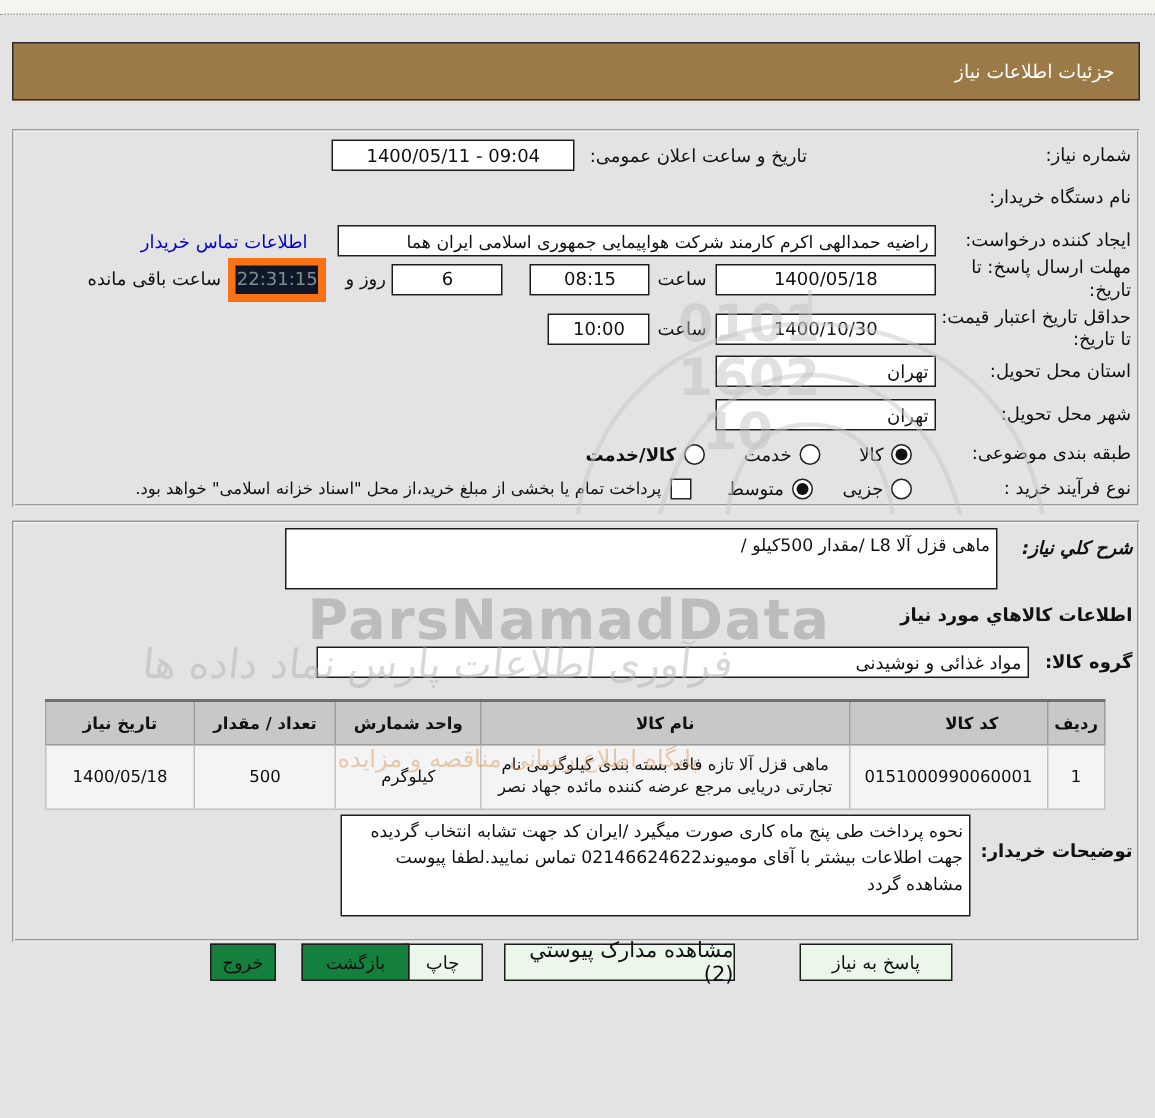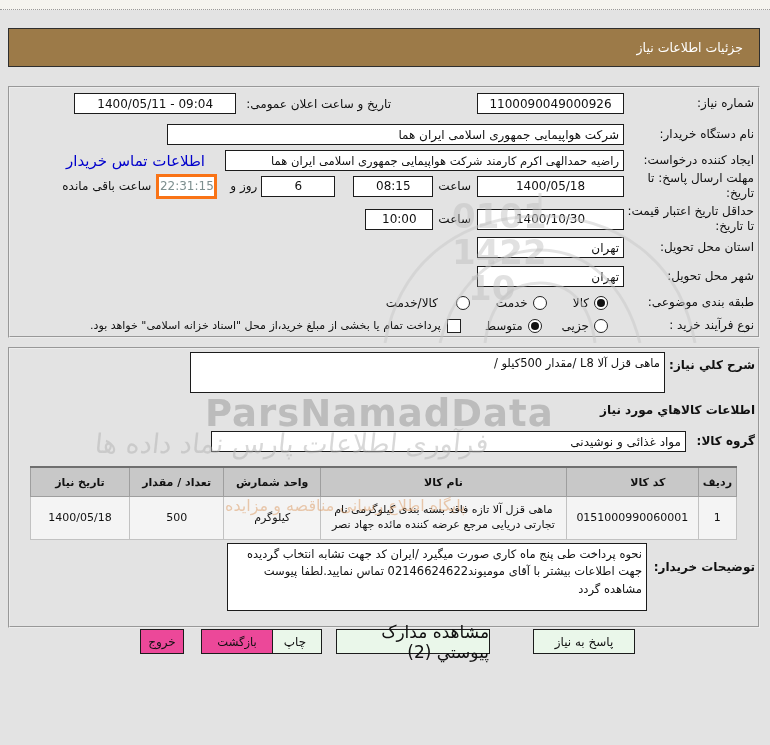--- a/index.html
+++ b/index.html
@@ -10,36 +10,36 @@
             color:#ffffff;font-size:12.5px;display:flex;align-items:center;padding:0 16px;box-sizing:border-box;}
   .groupbox{position:absolute;left:8px;width:752px;border:2px groove #ececec;box-sizing:border-box;}
   .gb1{top:86px;height:252px;}
   .gb2{top:347px;height:281px;}
   .frow{position:absolute;right:16px;display:flex;direction:rtl;align-items:center;font-size:12px;color:#101010;z-index:2;}
   .lbl{width:130px;flex:none;line-height:1.25;}
   .lbl2{flex:none;}
   .field{background:#fff;border:1px solid #1c1c1c;height:19px;box-sizing:content-box;display:flex;align-items:center;
          justify-content:center;font-size:12px;flex:none;overflow:hidden;white-space:nowrap;z-index:2;}
   .field.rt{justify-content:flex-start;padding:0 4px;}
-  .link{color:#0000cc;font-size:15px;flex:none;cursor:pointer;}
-  .countdown{background:#ffffff;border:3px solid #f97316;color:#7d8f8f;}
+  .link{color:#0000cc;font-size:12px;flex:none;cursor:pointer;}
+  .countdown{background:#0f172a;border:5px solid #f97316;color:#7d8f8f;}
   .radio{width:12px;height:12px;border:1px solid #222;border-radius:50%;background:#fff;display:inline-block;position:relative;flex:none;}
   .radio[data-checked="true"]::after{content:"";position:absolute;top:2px;left:2px;right:2px;bottom:2px;background:#111;border-radius:50%;}
   .checkbox{width:12px;height:12px;border:1px solid #222;background:#fff;flex:none;}
   .blabel{position:absolute;right:15px;font-weight:bold;font-size:12px;z-index:2;}
   .area{position:absolute;background:#fff;border:1px solid #1c1c1c;font-size:11.5px;padding:2px 4px;box-sizing:border-box;
         text-align:right;line-height:1.45;overflow:hidden;z-index:2;}
   table.goods{position:absolute;top:466px;right:33px;width:707px;border-collapse:collapse;direction:rtl;z-index:2;
               border:1px solid #7e7e7e;border-top:2px solid #6f6f6f;background:#f4f4f4;}
   table.goods th{background:#c8c8c8;border:1px solid #9e9e9e;font-size:11px;font-weight:bold;height:26px;padding:1px 2px;}
   table.goods td{border:1px solid #c2c2c2;font-size:11px;text-align:center;height:40px;padding:1px 3px;line-height:1.35;}
   .btn{position:absolute;top:629px;height:25px;border:1px solid #1c1c1c;display:flex;align-items:center;justify-content:center;
        font-size:12px;box-sizing:border-box;cursor:pointer;z-index:2;}
   .btn.green{background:#eaf7ea;}
-  .btn.pink{background:#ec4899;}
+  .btn.pink{background:#15803d;}
   .wm{position:absolute;pointer-events:none;z-index:5;white-space:nowrap;}
   .wm-brand{left:205px;top:392px;font-size:37px;font-weight:bold;color:#a3a3a3;opacity:.6;letter-spacing:1px;direction:ltr;}
   .wm-callig{left:95px;top:428px;font-size:27px;color:#b3b3b3;opacity:.5;letter-spacing:2px;transform:skewX(-6deg);}
   .wm-site{left:225px;top:468px;font-size:16px;color:#dc9a62;opacity:.5;margin-top:28px;}
   .wm-phone{left:235px;top:506px;font-size:26px;font-weight:bold;color:#e2a876;opacity:.5;letter-spacing:3px;}
   .wm-digit{font-size:34px;font-weight:bold;color:#bdbdbd;opacity:.45;direction:ltr;}
   .wm-tower{left:370px;top:188px;opacity:.5;}
 </style>
 </head>
 <body>
@@ -49,28 +49,26 @@
   <div class="topstrip"></div>
 
   <div class="titlebar">
     <span>جزئیات اطلاعات نیاز</span>
   </div>
 
   <div class="groupbox gb1"></div>
 
   <div class="frow" style="top:93px;">
     <span class="lbl">شماره نیاز:</span>
-    <span class="field" style="width:145px;">1100090049000926</span>
     <span class="lbl2" style="margin-right:86px;">تاریخ و ساعت اعلان عمومی:</span>
     <span class="field" style="width:160px;margin-right:10px;">09:04 - 1400/05/11</span>
   </div>
 
   <div class="frow" style="top:124px;">
     <span class="lbl">نام دستگاه خریدار:</span>
-    <span class="field rt" style="width:447px;">شرکت هواپیمایی جمهوری اسلامی ایران هما</span>
   </div>
 
   <div class="frow" style="top:150px;">
     <span class="lbl">ایجاد کننده درخواست:</span>
     <span class="field rt" style="width:389px;font-size:11.5px;">راضیه حمدالهی اکرم کارمند شرکت هواپیمایی جمهوری اسلامی ایران هما</span>
     <span class="link" style="margin-right:20px;">اطلاعات تماس خریدار</span>
   </div>
 
   <div class="frow" style="top:171px;">
     <span class="lbl">مهلت ارسال پاسخ: تا تاریخ:</span>
@@ -100,36 +98,36 @@
     <span class="field rt" style="width:137px;">تهران</span>
   </div>
 
   <div class="frow" style="top:295px;">
     <span class="lbl">طبقه بندی موضوعی:</span>
     <span class="radio" style="margin-right:16px;" data-checked="true"></span>
     <span class="lbl2" style="margin-right:5px;">کالا</span>
     <span class="radio" style="margin-right:26px;" data-checked="false"></span>
     <span class="lbl2" style="margin-right:5px;">خدمت</span>
     <span class="radio" style="margin-right:26px;" data-checked="false"></span>
-    <span class="lbl2" style="margin-right:18px;">کالا/خدمت</span>
+    <span class="lbl2" style="margin-right:5px;font-weight:bold;">کالا/خدمت</span>
   </div>
 
   <div class="frow" style="top:318px;">
     <span class="lbl">نوع فرآیند خرید :</span>
     <span class="radio" style="margin-right:16px;" data-checked="false"></span>
     <span class="lbl2" style="margin-right:5px;">جزیی</span>
     <span class="radio" style="margin-right:20px;" data-checked="true"></span>
     <span class="lbl2" style="margin-right:5px;">متوسط</span>
     <span class="checkbox" style="margin-right:24px;" data-checked="false"></span>
     <span class="lbl2" style="margin-right:6px;font-size:11px;">پرداخت تمام یا بخشی از مبلغ خرید،از محل "اسناد خزانه اسلامی" خواهد بود.</span>
   </div>
 
   <div class="groupbox gb2"></div>
 
-  <span class="blabel" style="top:358px;">شرح کلي نیاز:</span>
+  <span class="blabel" style="top:358px;font-style:italic;">شرح کلي نیاز:</span>
   <div class="area" style="top:352px;right:105px;width:475px;height:41px;">ماهی قزل آلا L8  /مقدار 500کیلو /</div>
 
   <span class="blabel" style="top:403px;">اطلاعات کالاهاي مورد نیاز</span>
 
   <span class="blabel" style="top:434px;">گروه کالا:</span>
   <div class="field rt" style="position:absolute;top:431px;right:84px;width:465px;z-index:2;">مواد غذائی و نوشیدنی</div>
 
   <table class="goods">
     <thead>
       <tr>
@@ -150,33 +148,33 @@
         <td>500</td>
         <td>1400/05/18</td>
       </tr>
     </tbody>
   </table>
 
   <span class="blabel" style="top:560px;">توضیحات خریدار:</span>
   <div class="area" style="top:543px;right:123px;width:420px;height:68px;line-height:1.5;">نحوه پرداخت طی پنج ماه کاری صورت میگیرد /ایران کد جهت تشابه انتخاب گردیده جهت اطلاعات بیشتر با آقای مومیوند02146624622 تماس نمایید.لطفا پیوست مشاهده گردد</div>
 
   <div class="btn green" style="left:533px;width:102px;">پاسخ به نیاز</div>
-  <div class="btn green" style="left:336px;width:154px;font-size:17px;">مشاهده مدارک پیوستي (2)</div>
+  <div class="btn green" style="left:336px;width:154px;font-size:14px;">مشاهده مدارک پیوستي (2)</div>
   <div class="btn green" style="left:268px;width:54px;">چاپ</div>
   <div class="btn pink" style="left:201px;width:72px;font-size:11.5px;">بازگشت</div>
   <div class="btn pink" style="left:140px;width:44px;">خروج</div>
 
   <svg class="wm wm-tower" width="340" height="155" viewBox="0 0 340 155">
     <g fill="none" stroke="#c9c9c9" stroke-width="3">
       <path d="M15,155 C30,70 95,28 170,28 C245,28 310,70 325,155"></path>
       <path d="M70,155 C85,95 125,62 170,62 C215,62 255,95 270,155"></path>
       <path d="M170,28 L170,5"></path>
       <path d="M115,155 C120,115 140,95 170,95 C200,95 220,115 225,155"></path>
     </g>
   </svg>
   <span class="wm wm-digit" style="left:452px;top:196px;">0101</span>
-  <span class="wm wm-digit" style="left:452px;top:232px;">1422</span>
+  <span class="wm wm-digit" style="left:452px;top:232px;">1602</span>
   <span class="wm wm-digit" style="left:468px;top:268px;">10</span>
   <span class="wm wm-brand">ParsNamadData</span>
   <span class="wm wm-callig">فرآوری اطلاعات پارس نماد داده ها</span>
   <span class="wm wm-site">پایگاه اطلاع رسانی مناقصه و مزایده</span>
 
 </div>
 
 </body></html>

